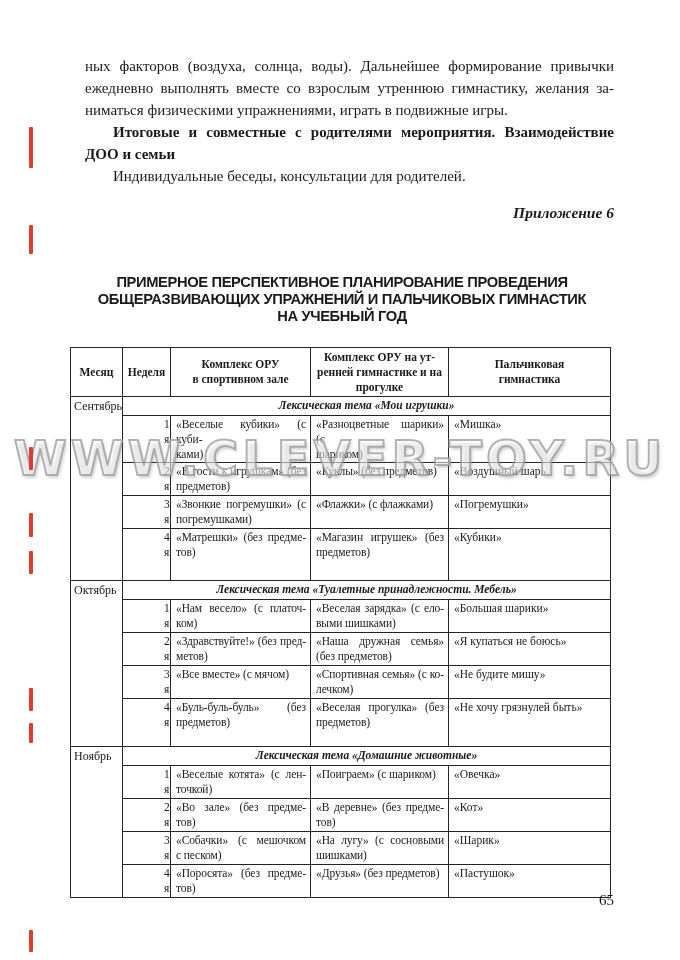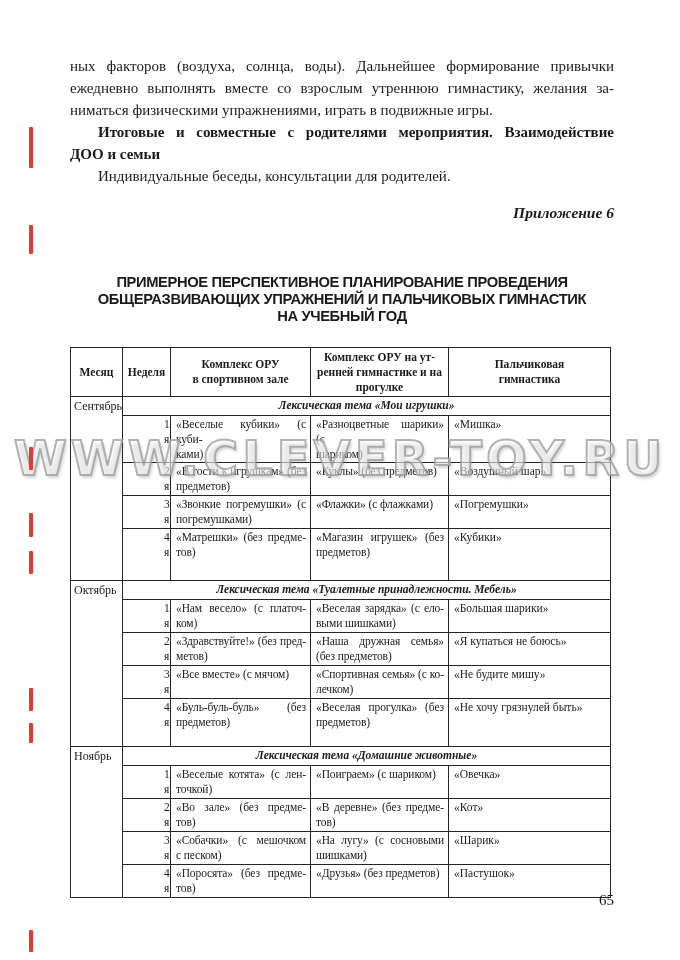--- a/index.html
+++ b/index.html
@@ -2,21 +2,21 @@
 <html><head>
 <meta charset="utf-8">
 <style>
   html,body { margin:0; padding:0; }
   body {
     width:680px; height:960px; position:relative; overflow:hidden;
     background:#ffffff; color:#1a1a1a;
     font-family:"Liberation Serif", serif;
   }
   .text-block { position:absolute; top:55px; left:70px; width:544px; }
-  .para { font-size:15px; line-height:22px; }
+  .para { font-size:15px; line-height:22px;margin-left:15px; }
   .para.bold { font-weight:bold; }
   .ind .ln:first-child { text-indent:28px; }
   .ln { text-align:left; }
   .ln.j { text-align:justify; text-align-last:justify; }
   .appendix { margin-top:17px; text-align:right; font-style:italic; font-size:15.5px; line-height:18px;font-weight:bold; }
   .doc-title {
     margin-top:51px;
     font-family:"Liberation Sans", sans-serif; font-weight:bold;
     font-size:15.5px; line-height:17px; letter-spacing:-0.4px;
     transform:scaleX(0.95); transform-origin:50% 50%;

